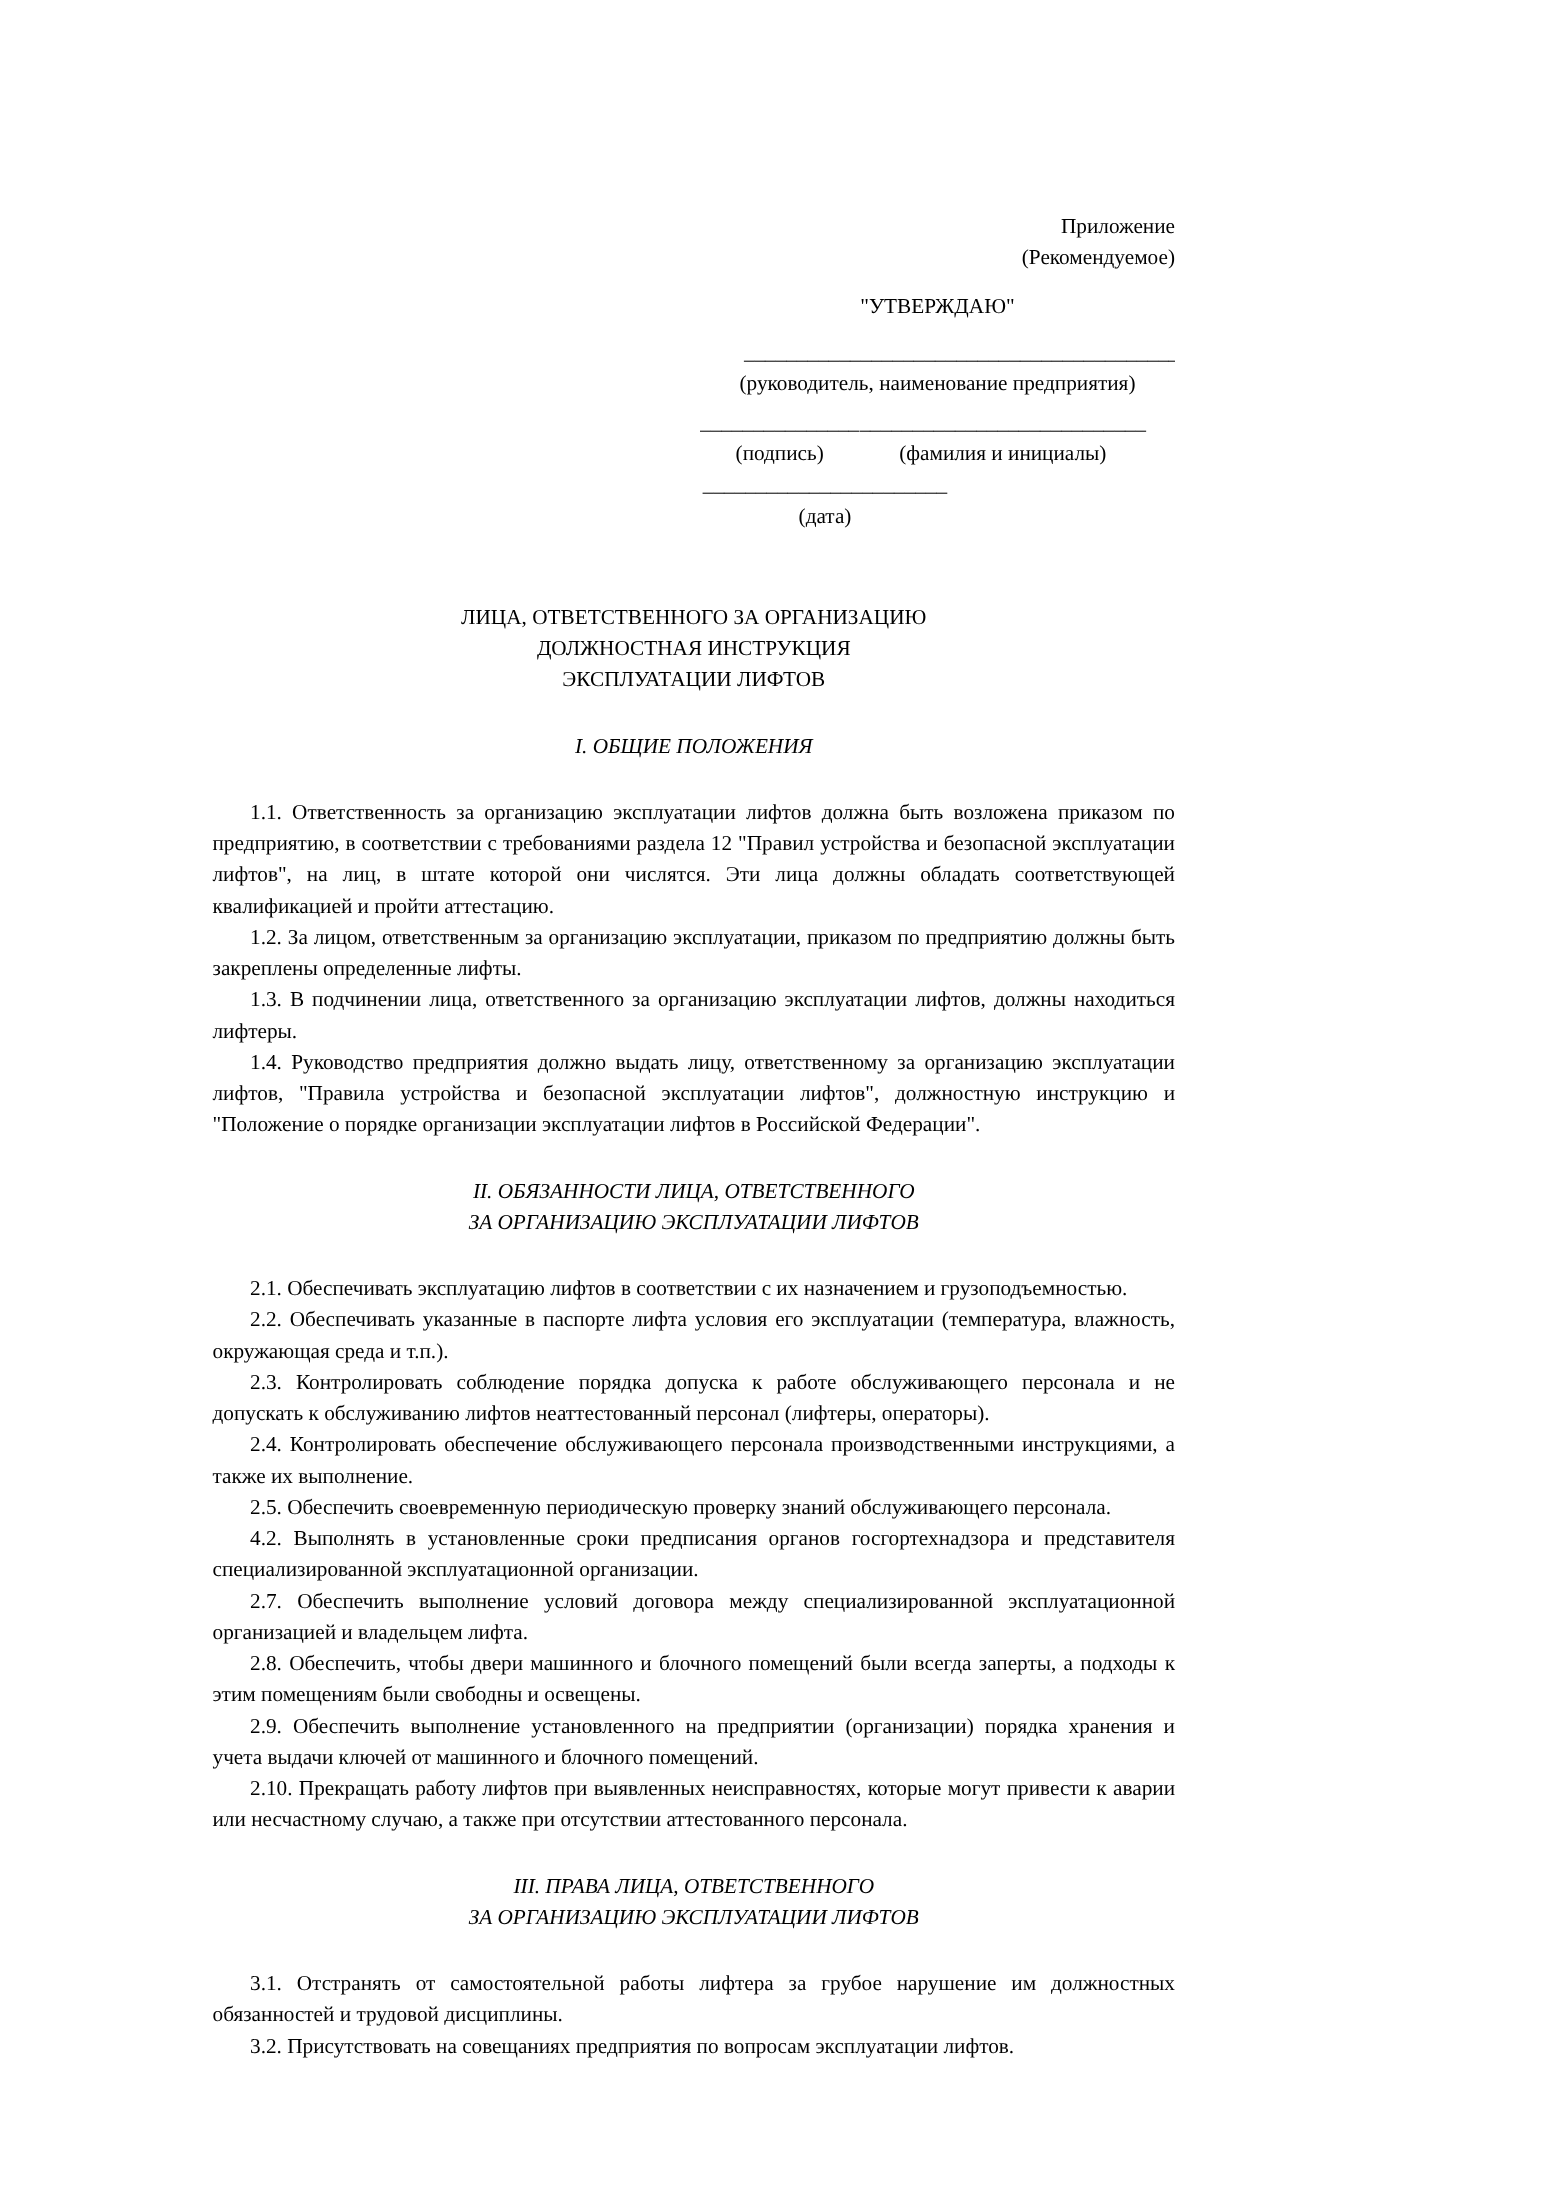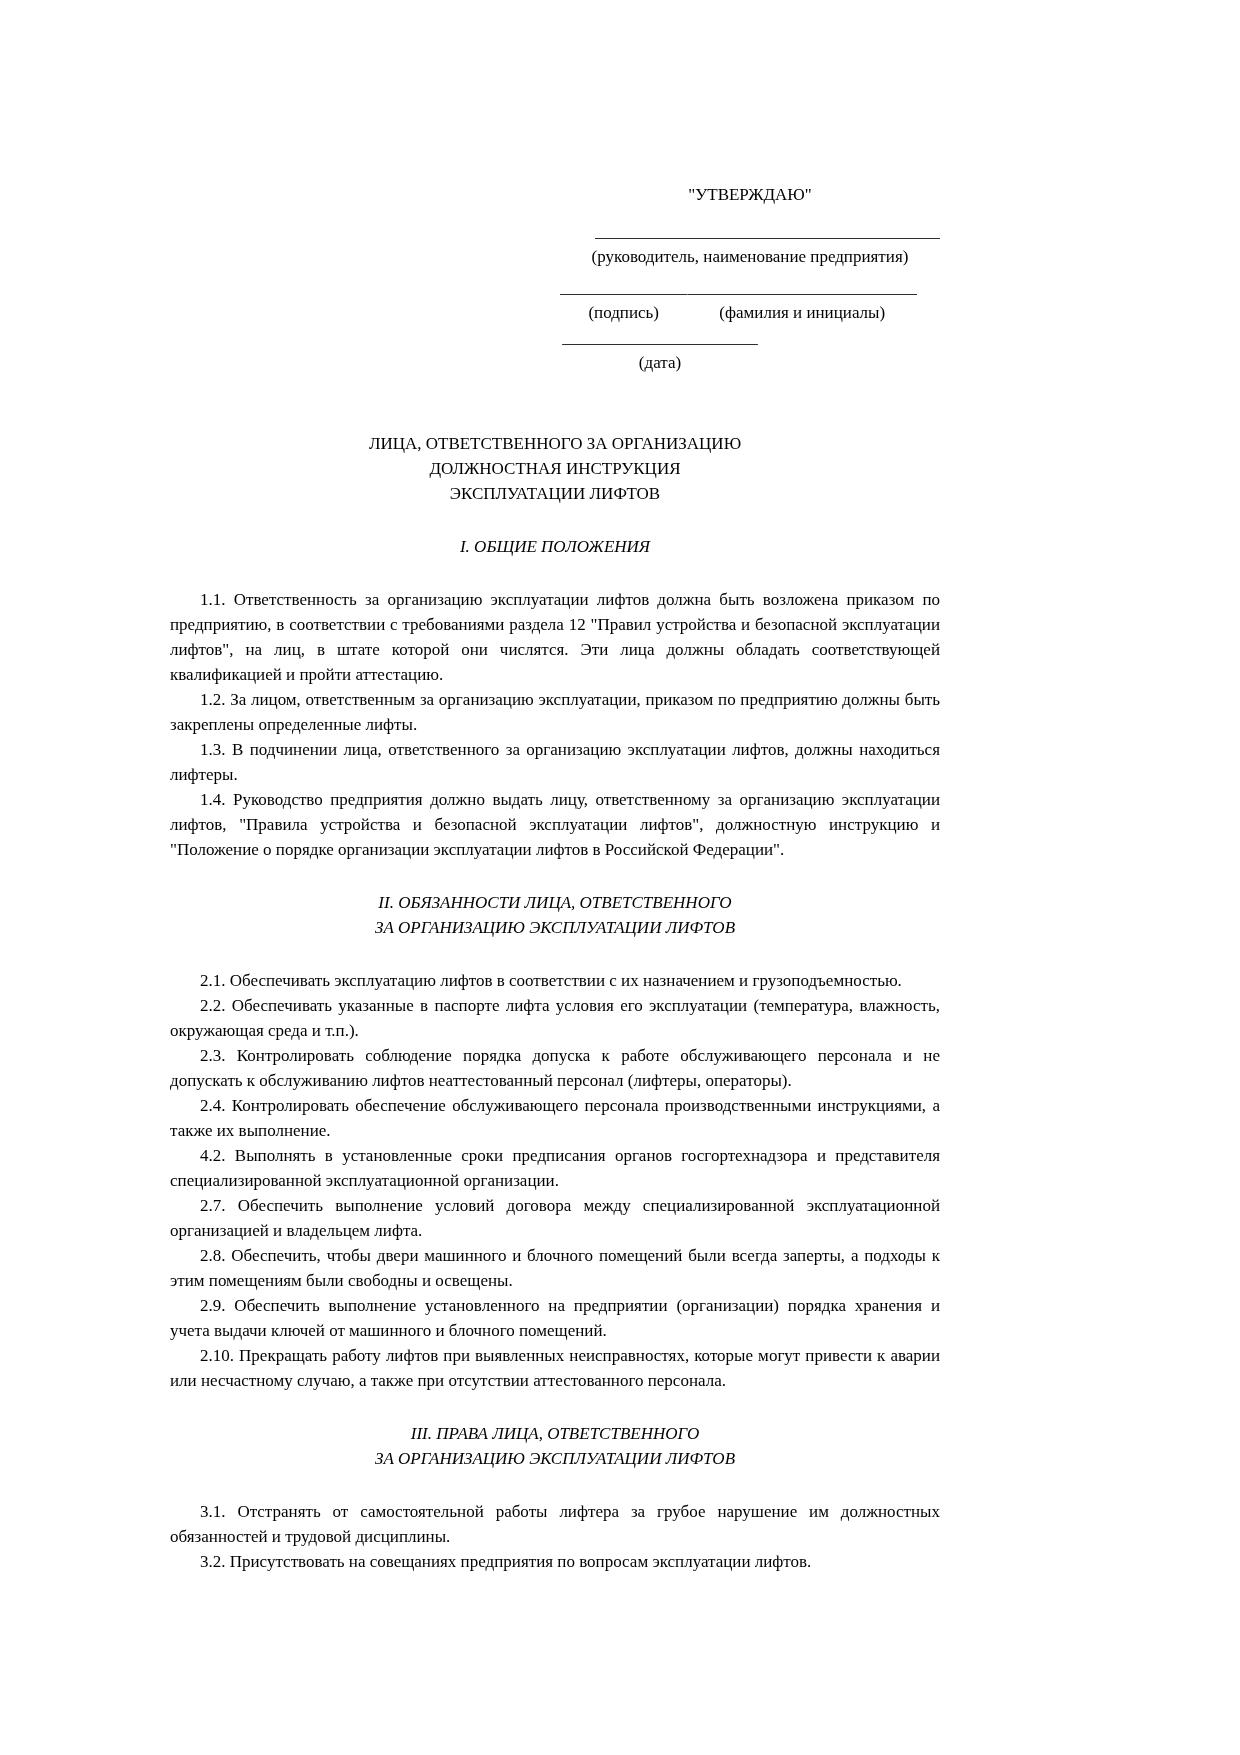--- a/index.html
+++ b/index.html
@@ -69,20 +69,24 @@
     margin: 0;
     text-align: justify;
     text-indent: 30px;
   }
 </style>
 </head>
 <body>
 
 <div class="page">
 
+  <div class="corner">
+    <div>Приложение</div>
+    <div>(Рекомендуемое)</div>
+  </div>
 
   <div class="approval">
     <div class="approve">"УТВЕРЖДАЮ"</div>
     <div class="line-c">____________________________________________</div>
     <div class="cap">(руководитель, наименование предприятия)</div>
     <div class="row2">
       <div class="col">
         <div class="line">_______________</div>
         <div class="cap">(подпись)</div>
       </div>
@@ -112,20 +116,21 @@
   <p class="para">1.4. Руководство предприятия должно выдать лицу,  ответственному за организацию эксплуатации лифтов, "Правила устройства и безопасной эксплуатации лифтов", должностную инструкцию и "Положение о порядке организации эксплуатации лифтов в Российской Федерации".</p>
 
   <div class="heading">
     <div>II. ОБЯЗАННОСТИ ЛИЦА, ОТВЕТСТВЕННОГО</div>
     <div>ЗА ОРГАНИЗАЦИЮ ЭКСПЛУАТАЦИИ ЛИФТОВ</div>
   </div>
   <p class="para">2.1. Обеспечивать эксплуатацию лифтов  в  соответствии  с  их назначением и грузоподъемностью.</p>
   <p class="para">2.2. Обеспечивать указанные в паспорте лифта условия его  эксплуатации (температура, влажность, окружающая среда и т.п.).</p>
   <p class="para">2.3. Контролировать соблюдение порядка допуска к  работе  обслуживающего персонала и не допускать к обслуживанию лифтов  неаттестованный персонал (лифтеры, операторы).</p>
   <p class="para">2.4. Контролировать обеспечение обслуживающего персонала производственными инструкциями, а также их выполнение.</p>
+  <p class="para">2.5. Обеспечить своевременную периодическую  проверку  знаний обслуживающего персонала.</p>
   <p class="para">4.2. Выполнять в установленные сроки предписания органов госгортехнадзора и представителя специализированной эксплуатационной организации.</p>
   <p class="para">2.7. Обеспечить выполнение условий договора между специализированной эксплуатационной организацией и владельцем лифта.</p>
   <p class="para">2.8. Обеспечить, чтобы двери машинного и  блочного  помещений были всегда заперты, а подходы к этим помещениям были  свободны  и освещены.</p>
   <p class="para">2.9. Обеспечить выполнение установленного на предприятии (организации) порядка хранения и учета выдачи ключей от  машинного  и блочного помещений.</p>
   <p class="para">2.10. Прекращать работу лифтов при выявленных неисправностях, которые могут привести к аварии или несчастному  случаю,  а  также при отсутствии аттестованного персонала.</p>
 
   <div class="heading">
     <div>III. ПРАВА ЛИЦА, ОТВЕТСТВЕННОГО</div>
     <div>ЗА ОРГАНИЗАЦИЮ ЭКСПЛУАТАЦИИ ЛИФТОВ</div>
   </div>

